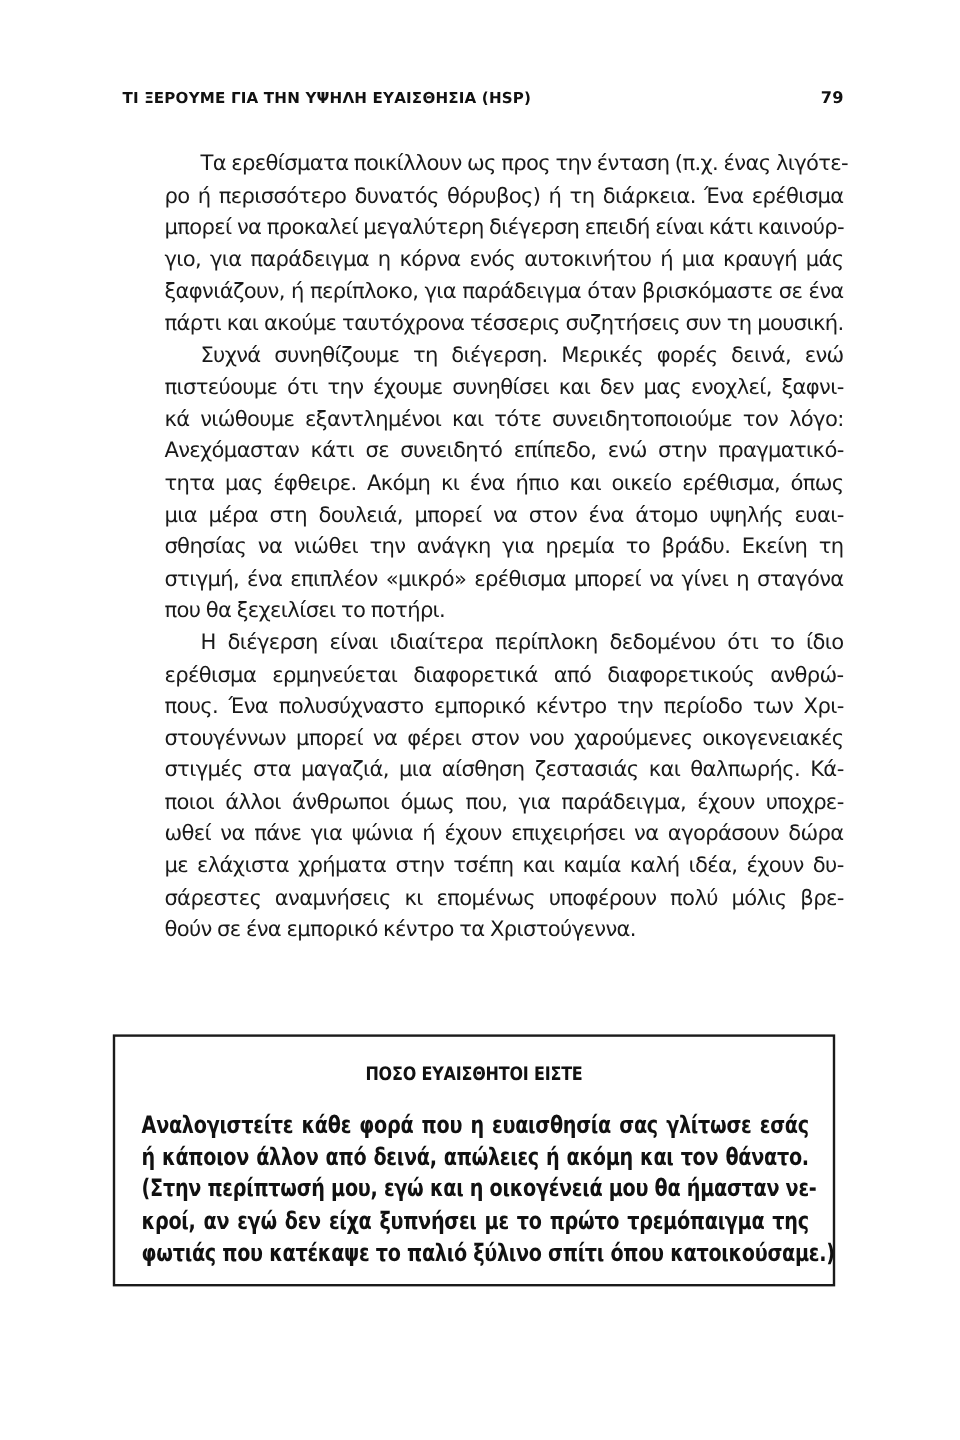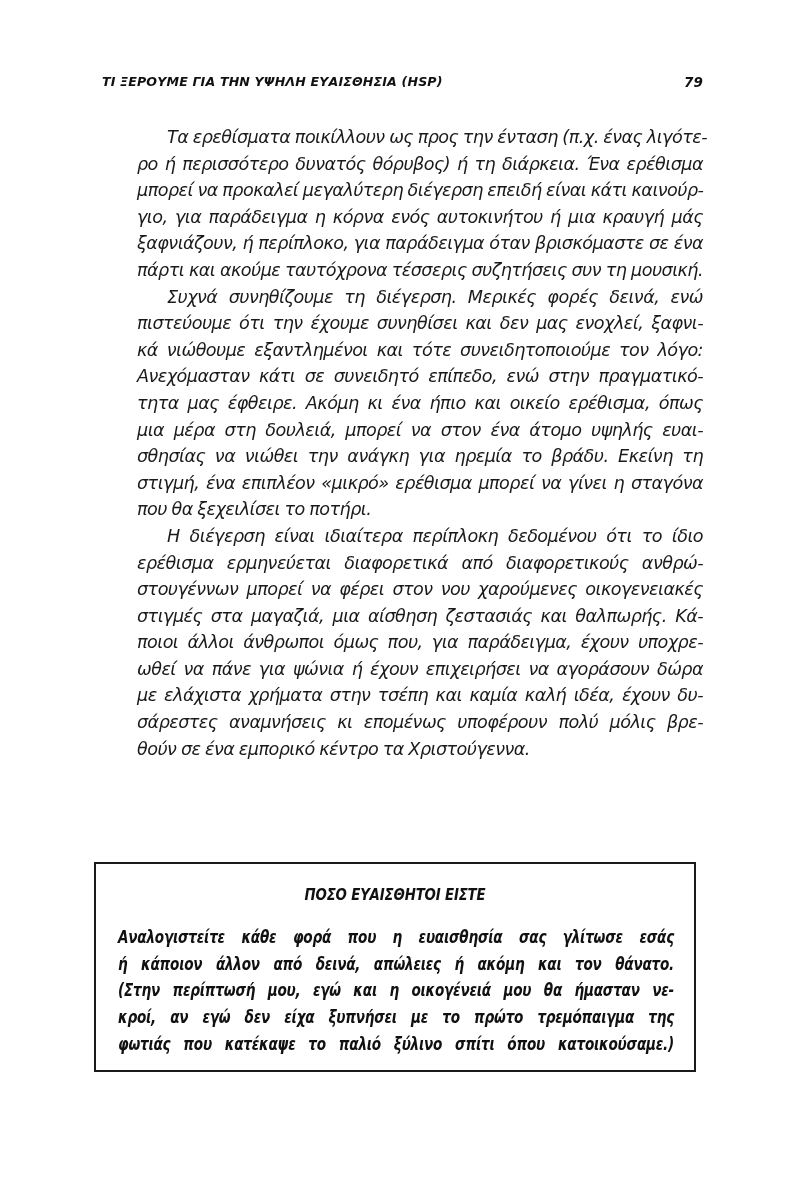--- a/index.html
+++ b/index.html
@@ -12,21 +12,20 @@
     height: 1200px;
     position: relative;
     overflow: hidden;
     color: #1a1a1a;
   }
   .page {
     position: absolute;
     left: 0; top: 0;
     width: 800px; height: 1200px;
     background: #ffffff;
-    font-style: italic;
   }
   .running-head {
     position: absolute;
     left: 102px;
     top: 74px;
     width: 601px;
     height: 18px;
     font-family: "DejaVu Sans", sans-serif;
     font-weight: bold;
     font-size: 12.6px;
@@ -95,21 +94,21 @@
     transform-origin: center;
     color: #111;
   }
   .sidebar-box .box-body {
     position: absolute;
     left: 22px;
     top: 60px;
     width: 556px;
     font-family: "DejaVu Sans", sans-serif;
     font-weight: bold;
-    font-size: 17px;
+    font-size: 20px;
     line-height: 26.7px;
     color: #111;
   }
   .sidebar-box .box-body .line {
     display: block;
     white-space: nowrap;
     height: 26.7px;
     transform: scaleX(0.80);
     transform-origin: left center;
     width: 695px;
@@ -150,20 +149,21 @@
       <span class="line" style="display: block; white-space: nowrap;"><span style="white-space: nowrap; word-spacing: -0.5px;">τητα μας έφθειρε. Ακόμη κι ένα ήπιο και οικείο ερέθισμα, όπως</span></span>
       <span class="line" style="display: block; white-space: nowrap;"><span style="white-space: nowrap; word-spacing: -0.5px;">μια μέρα στη δουλειά, μπορεί να στον ένα άτομο υψηλής ευαι-</span></span>
       <span class="line" style="display: block; white-space: nowrap;"><span style="white-space: nowrap; word-spacing: -0.5px;">σθησίας να νιώθει την ανάγκη για ηρεμία το βράδυ. Εκείνη τη</span></span>
       <span class="line" style="display: block; white-space: nowrap;"><span style="white-space: nowrap; word-spacing: -0.5px;">στιγμή, ένα επιπλέον «μικρό» ερέθισμα μπορεί να γίνει η σταγόνα</span></span>
       <span class="line last">που θα ξεχειλίσει το ποτήρι.</span>
     </div>
 
     <div>
       <span class="line indent" style="display: block; white-space: nowrap;"><span style="white-space: nowrap; word-spacing: -0.5px;">Η διέγερση είναι ιδιαίτερα περίπλοκη δεδομένου ότι το ίδιο</span></span>
       <span class="line" style="display: block; white-space: nowrap;"><span style="white-space: nowrap; word-spacing: -0.5px;">ερέθισμα ερμηνεύεται διαφορετικά από διαφορετικούς ανθρώ-</span></span>
+      <span class="line" style="display: block; white-space: nowrap;"><span style="white-space: nowrap; word-spacing: -0.5px;">πους. Ένα πολυσύχναστο εμπορικό κέντρο την περίοδο των Χρι-</span></span>
       <span class="line" style="display: block; white-space: nowrap;"><span style="white-space: nowrap; word-spacing: -0.5px;">στουγέννων μπορεί να φέρει στον νου χαρούμενες οικογενειακές</span></span>
       <span class="line" style="display: block; white-space: nowrap;"><span style="white-space: nowrap; word-spacing: -0.5px;">στιγμές στα μαγαζιά, μια αίσθηση ζεστασιάς και θαλπωρής. Κά-</span></span>
       <span class="line" style="display: block; white-space: nowrap;"><span style="white-space: nowrap; word-spacing: -0.5px;">ποιοι άλλοι άνθρωποι όμως που, για παράδειγμα, έχουν υποχρε-</span></span>
       <span class="line" style="display: block; white-space: nowrap;"><span style="white-space: nowrap; word-spacing: -0.5px;">ωθεί να πάνε για ψώνια ή έχουν επιχειρήσει να αγοράσουν δώρα</span></span>
       <span class="line" style="display: block; white-space: nowrap;"><span style="white-space: nowrap; word-spacing: -0.5px;">με ελάχιστα χρήματα στην τσέπη και καμία καλή ιδέα, έχουν δυ-</span></span>
       <span class="line" style="display: block; white-space: nowrap;"><span style="white-space: nowrap; word-spacing: -0.5px;">σάρεστες αναμνήσεις κι επομένως υποφέρουν πολύ μόλις βρε-</span></span>
       <span class="line last">θούν σε ένα εμπορικό κέντρο τα Χριστούγεννα.</span>
     </div>
   </div>
 

